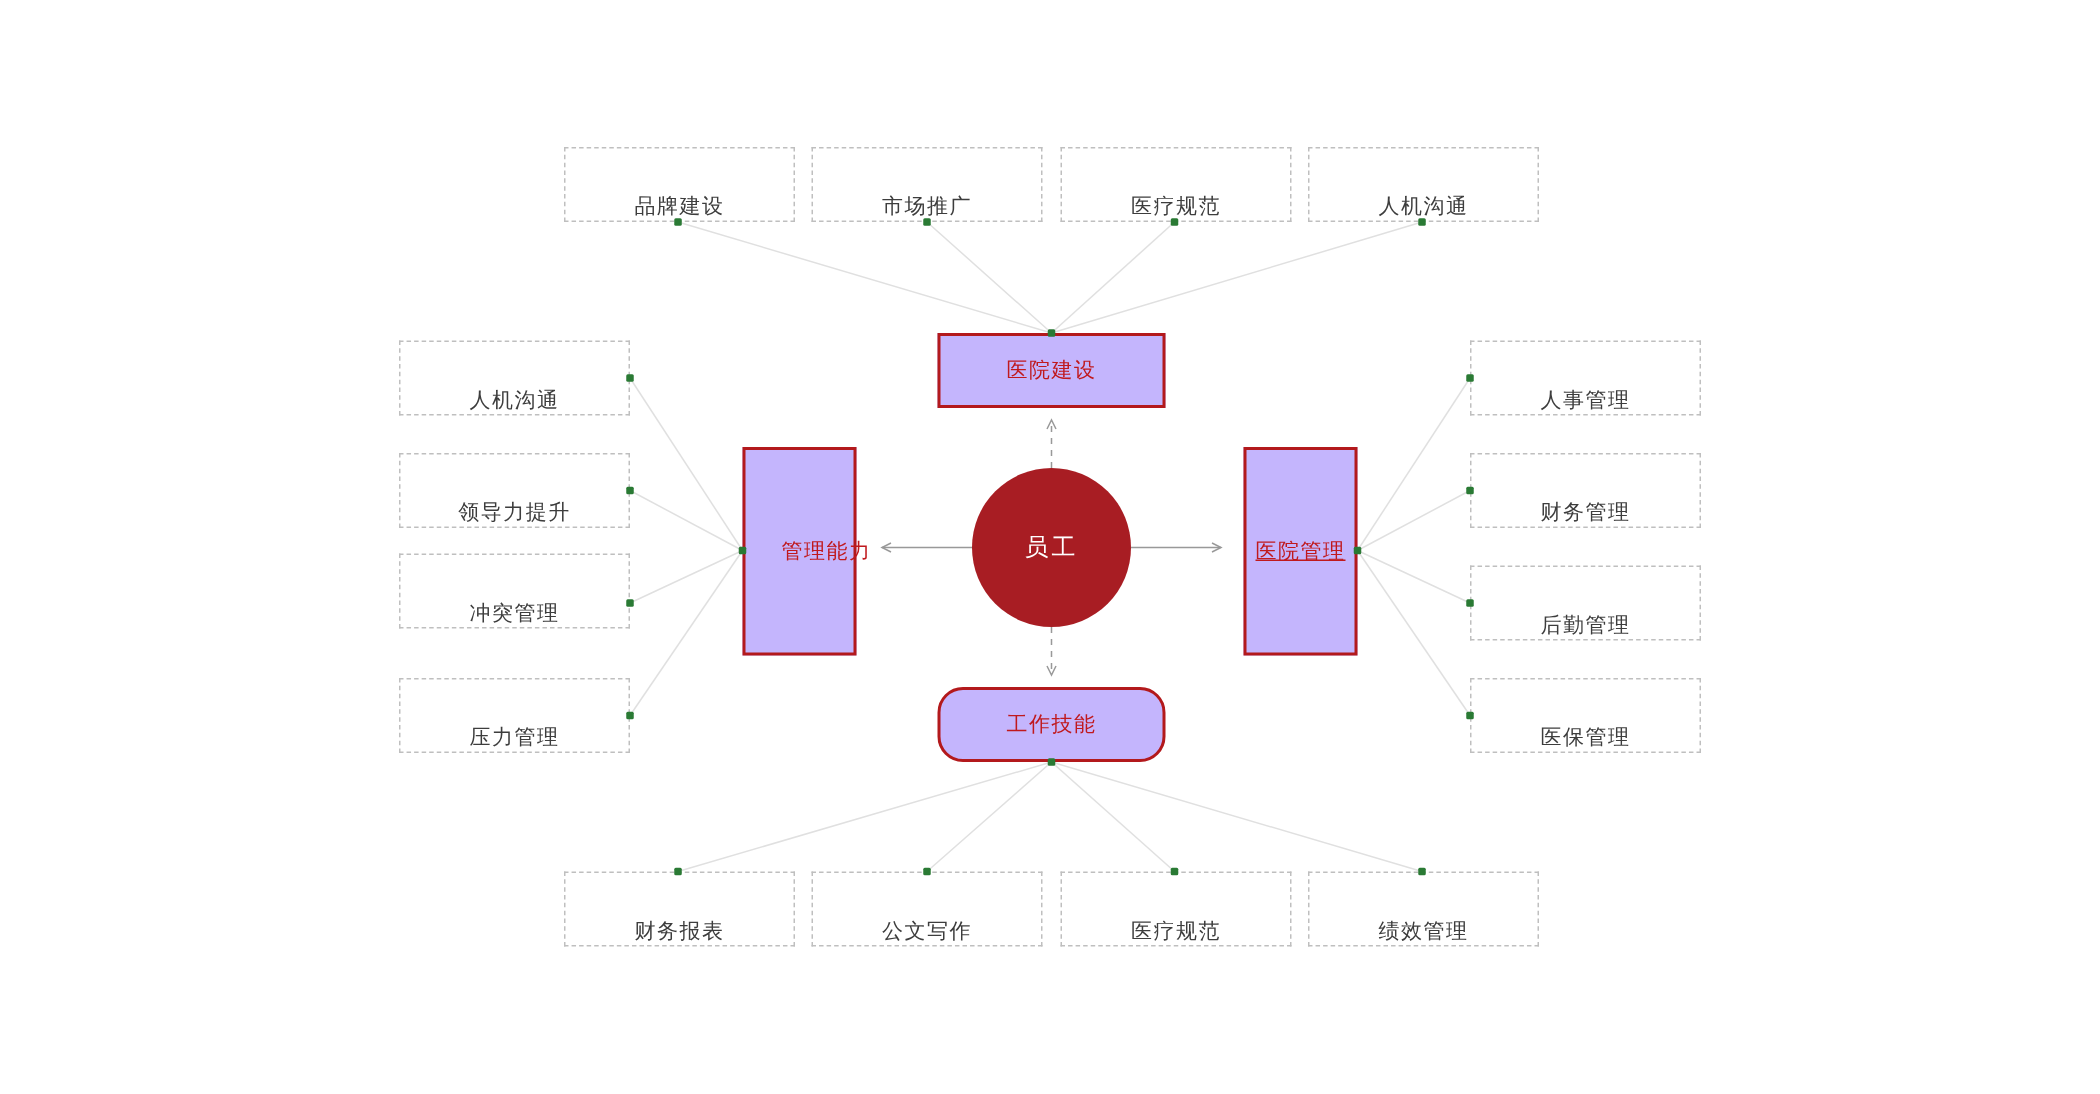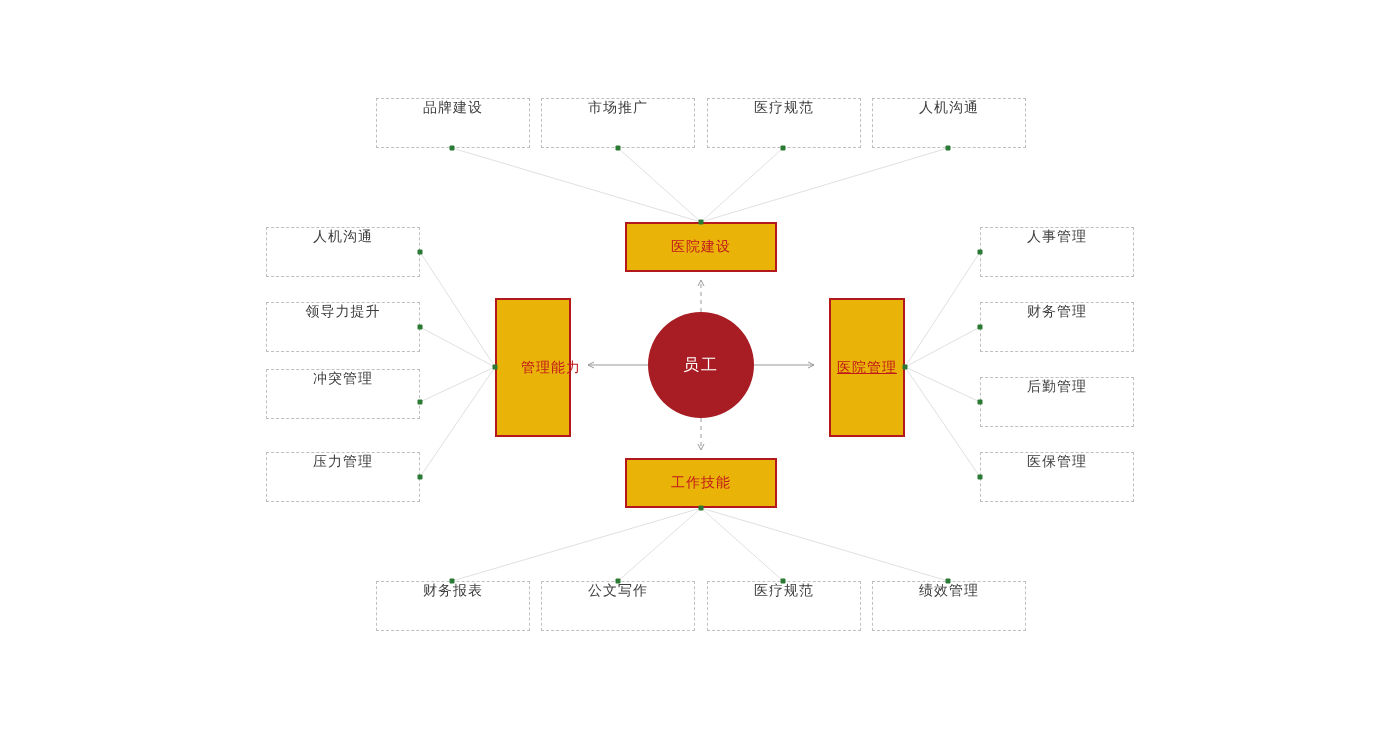--- a/index.html
+++ b/index.html
@@ -29,34 +29,34 @@
     pointer-events: none;
   }
 
   
   .leaf {
     position: absolute;
     box-sizing: border-box;
     border: 1px dashed #bfbfbf;
     background: #ffffff;
     display: flex;
-    align-items: flex-start;
+    align-items: flex-end;
     justify-content: center;
     color: #3d3d3d;
     font-size: 14px;
     letter-spacing: 1px;
     white-space: nowrap;
   }
 
   
   .branch {
     position: absolute;
     box-sizing: border-box;
     border: 2px solid #b3191c;
-    background: #eab308;
+    background: #c4b5fd;
     display: flex;
     align-items: center;
     justify-content: center;
     color: #c0191d;
     font-size: 14px;
     letter-spacing: 1px;
     white-space: nowrap;
   }
 
   
@@ -162,21 +162,21 @@
     </div>
     <div class="branch" style="left: 625px; top: 222px; width: 152px; height: 50px;">
       <span>医院建设</span>
     </div>
     <div class="branch" style="left: 495px; top: 298px; width: 76px; height: 139px; padding-left: 36px;">
       <span>管理能力</span>
     </div>
     <div class="branch" style="left: 829px; top: 298px; width: 76px; height: 139px; text-decoration: underline;">
       <span>医院管理</span>
     </div>
-    <div class="branch" style="left: 625px; top: 458px; width: 152px; height: 50px;">
+    <div class="branch" style="left: 625px; top: 458px; width: 152px; height: 50px; border-radius: 17px;">
       <span>工作技能</span>
     </div>
     <div class="core" style="left: 648px; top: 312px; width: 106px; height: 106px; background: rgb(168, 29, 35);">
       <span>员工</span>
     </div>
     <div class="dot" style="left: 452px; top: 148px; background: rgb(42, 122, 52);"></div>
     <div class="dot" style="left: 618px; top: 148px; background: rgb(42, 122, 52);"></div>
     <div class="dot" style="left: 783px; top: 148px; background: rgb(42, 122, 52);"></div>
     <div class="dot" style="left: 948px; top: 148px; background: rgb(42, 122, 52);"></div>
     <div class="dot" style="left: 420px; top: 252px; background: rgb(42, 122, 52);"></div>

